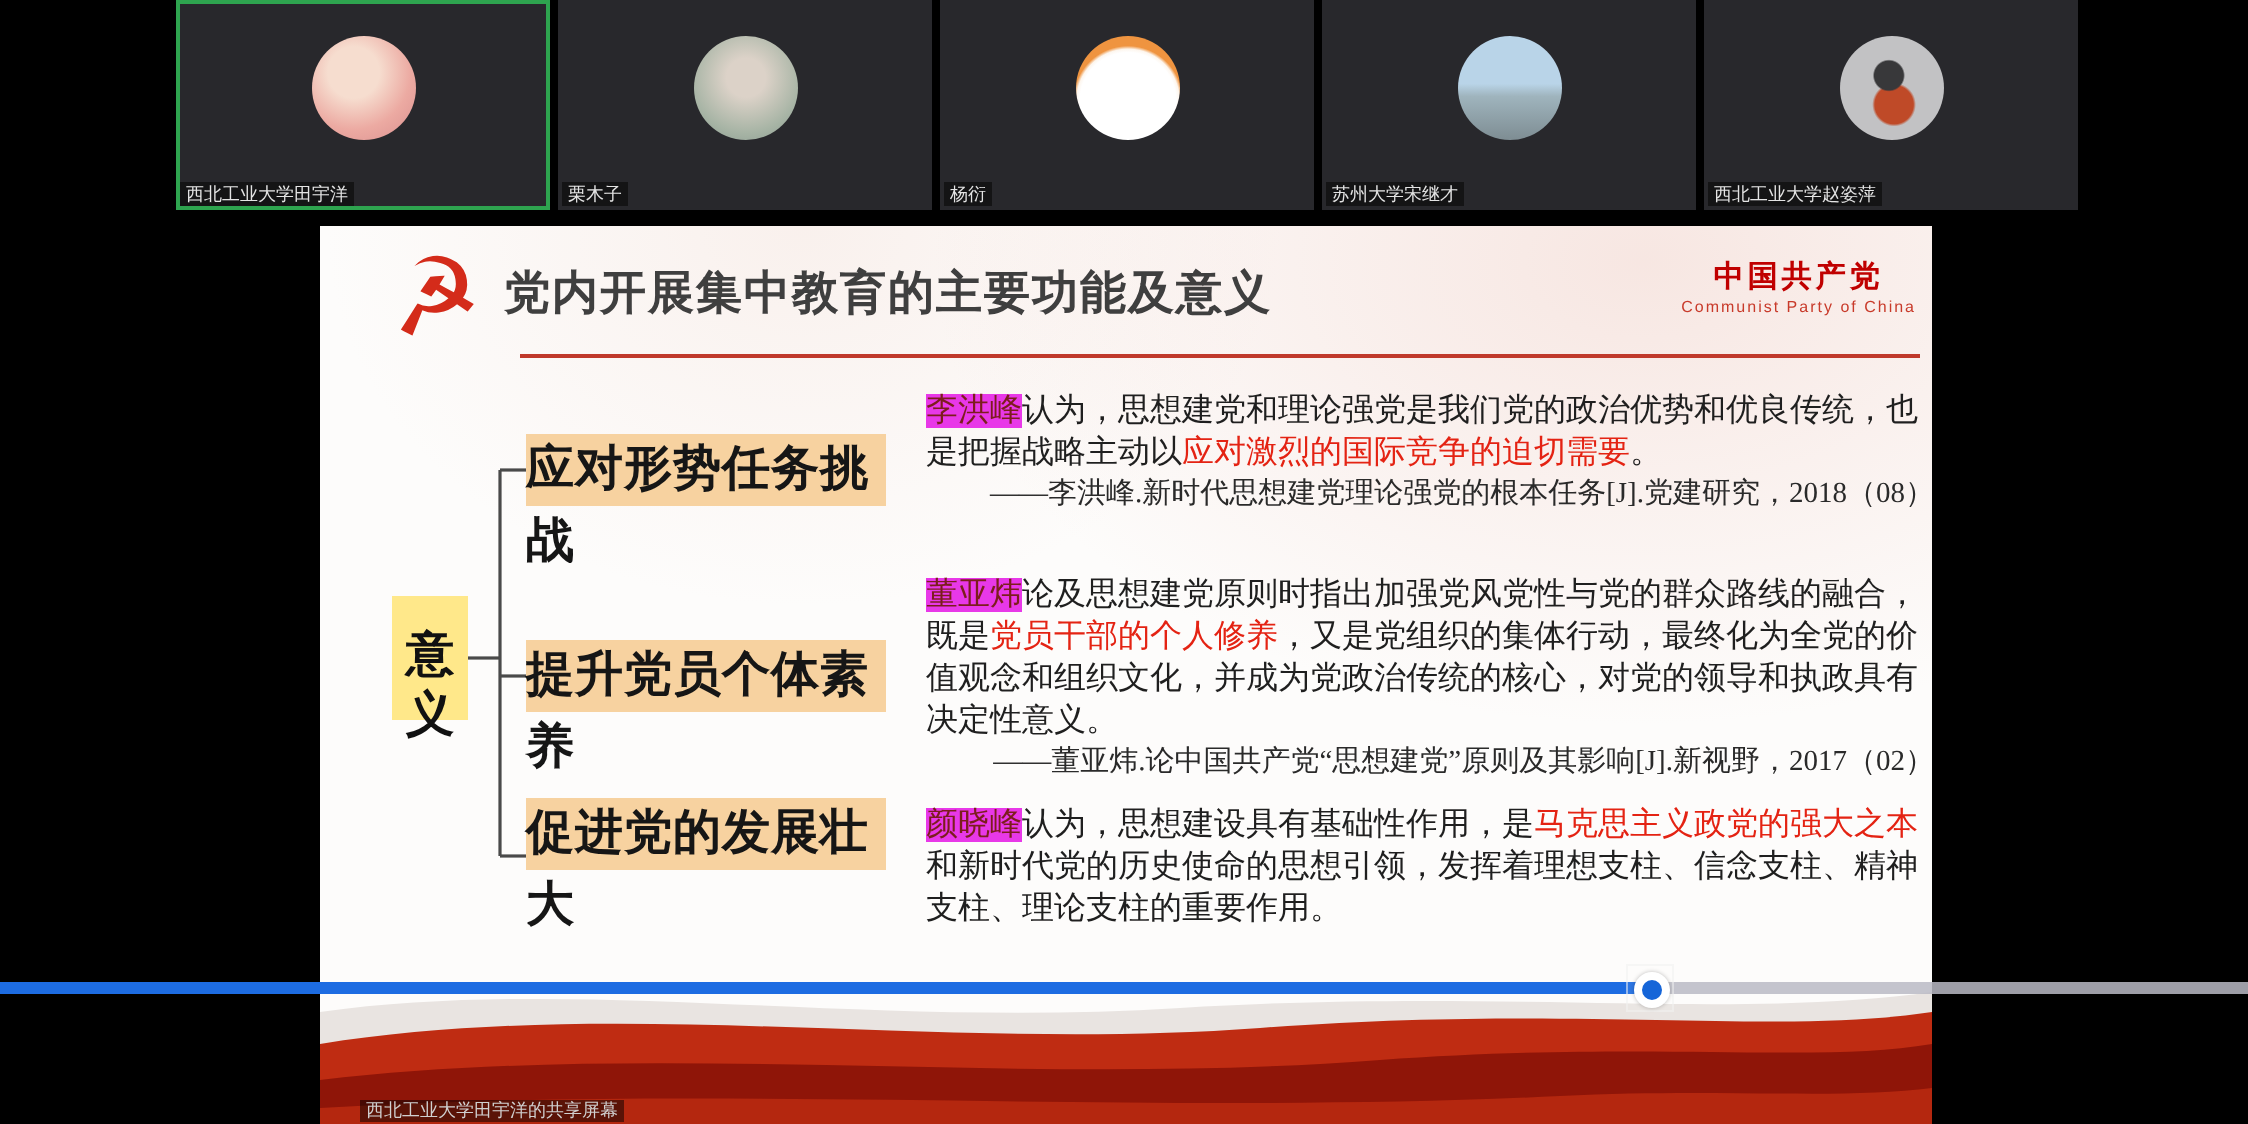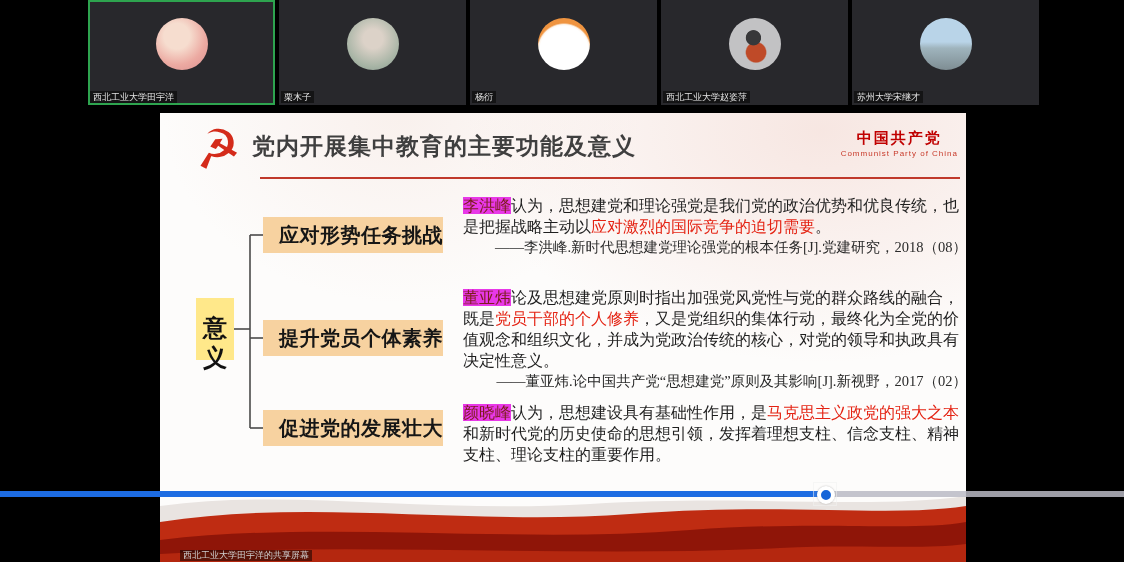--- a/index.html
+++ b/index.html
@@ -32,22 +32,22 @@
                letter-spacing:1px;color:#3f3f3f;}
   .brand{position:absolute;right:8px;top:16px;text-align:center;}
   .brand-cn{font-size:15px;font-weight:bold;color:#c00000;letter-spacing:2px;}
   .brand-en{font-size:8px;color:#c83a2a;letter-spacing:1px;margin-top:1px;}
   .header-rule{position:absolute;left:100px;right:6px;top:64px;height:2px;background:#c0392b;}
 
   .root-box{position:absolute;left:36px;top:185px;width:38px;height:62px;background:#ffe88a;
             font-size:24px;font-weight:bold;color:#111;text-align:center;line-height:30px;padding-top:15px;
             box-sizing:border-box;}
   .branch{position:absolute;left:103px;width:180px;height:36px;background:#f7d2a0;color:#161616;
-          font-size:20px;font-weight:bold;text-align:right;line-height:36px;letter-spacing:.5px;}
-  .branch.b1{top:104px;} .branch.b2{top:207px;} .branch.b3{top:297px;}
+          font-size:24px;font-weight:bold;text-align:left;line-height:36px;letter-spacing:.5px;}
+  .branch.b1{top:104px;} .branch.b2{top:207px;} .branch.b3{top:286px;}
   .bracket-svg{position:absolute;left:0;top:0;pointer-events:none;}
 
   .tblock{position:absolute;left:303px;width:506px;color:#1f1f1f;font-size:16px;line-height:21px;}
   .tblock.t1{top:82px;} .tblock.t2{top:174px;} .tblock.t3{top:289px;}
   .hl{background:#e838e8;color:#7c1d1d;}
   .redtxt{color:#e42313;text-align:center;}
   .cite{font-family:"Liberation Serif",serif;font-size:14.5px;color:#2a2a2a;text-align:right;
         padding-right:2px;line-height:21px;}
 
   .wave-svg{position:absolute;left:0;bottom:0;display:block;}
@@ -76,26 +76,26 @@
       </div>
       <div class="thumb">
         <div class="avatar a2"></div>
         <div class="nameplate">栗木子</div>
       </div>
       <div class="thumb">
         <div class="avatar a3"></div>
         <div class="nameplate">杨衍</div>
       </div>
       <div class="thumb">
+        <div class="avatar a4"></div>
+        <div class="nameplate">苏州大学宋继才</div>
+      </div>
+      <div class="thumb">
         <div class="avatar a5"></div>
         <div class="nameplate">西北工业大学赵姿萍</div>
-      </div>
-      <div class="thumb">
-        <div class="avatar a4"></div>
-        <div class="nameplate">苏州大学宋继才</div>
       </div>
     </div>
 
   <div class="slide">
     <span class="emblem">☭</span>
     <h1 class="slide-title">党内开展集中教育的主要功能及意义</h1>
     <div class="brand">
       <div class="brand-cn">中国共产党</div>
       <div class="brand-en">Communist Party of China</div>
     </div>

